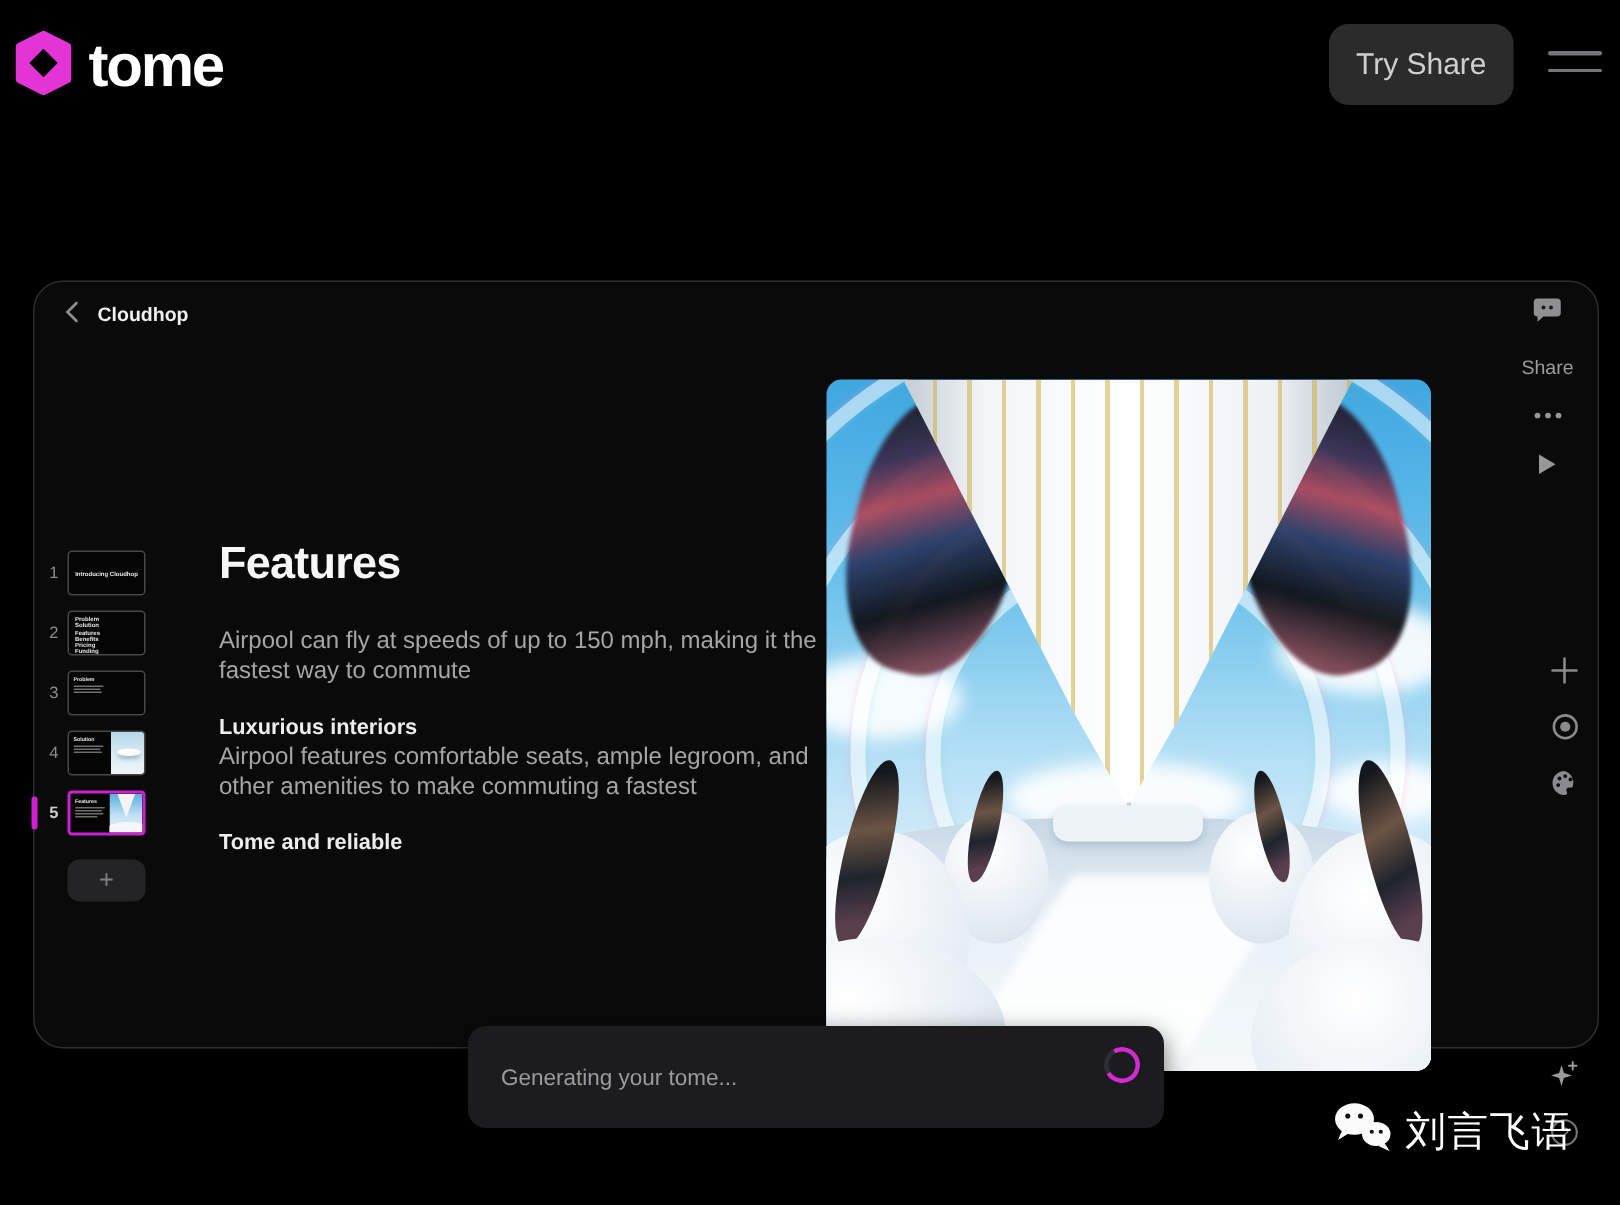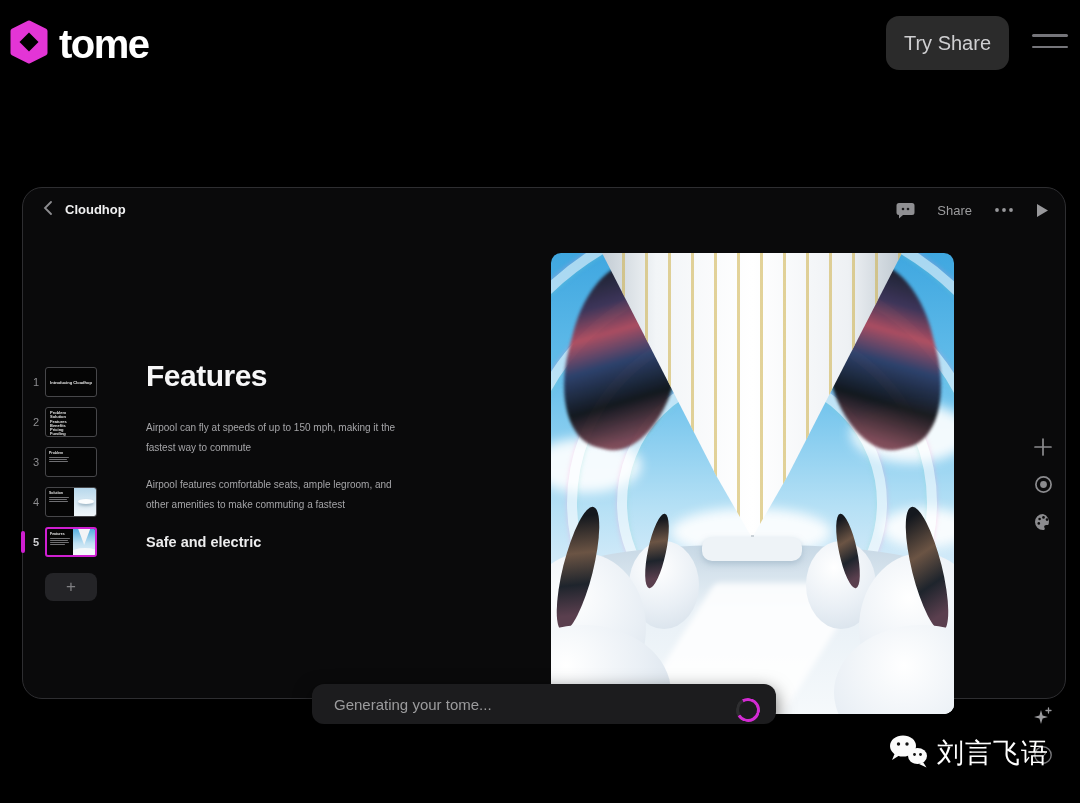--- a/index.html
+++ b/index.html
@@ -14,21 +14,21 @@
              background:#2b2b2b; border:none; border-radius:13px; color:#cfcfd1;
              font-size:20px; font-family:inherit; cursor:pointer; }
   .hamburger { position:absolute; left:1032px; top:34px; width:36px; height:14px; cursor:pointer; }
   .hamburger i { display:block; height:2.5px; background:#75757a; border-radius:2px; margin-bottom:9px; }
 
   
   .app-window { position:absolute; left:22px; top:171px; width:1044px; height:512px;
                 background:#0a0a0b; border:1px solid #2e2e31; border-radius:20px;margin-top:16px; }
   .win-chevron { position:absolute; left:20px; top:13px; color:#8d8d90; font-size:15px; }
   .win-title { position:absolute; left:42px; top:14px; color:#f0f0f1; font-size:13px; font-weight:700; }
-  .win-actions { position:absolute; right:16px; top:10px; display:flex; align-items:center; gap:22px; height:24px; }
+  .win-actions { position:absolute; right:16px; top:10px; display:flex; align-items:center; gap:22px; height:24px;flex-direction:column; }
   .share-label { color:#9c9c9e; font-size:13px; font-weight:500; cursor:pointer; }
   .icon-btn { display:flex; align-items:center; justify-content:center; cursor:pointer; }
 
   
   .slide-row { position:absolute; left:0; width:110px; height:30px; }
   .slide-num { position:absolute; left:0; top:9px; width:16px; text-align:right;
                color:#8d8d90; font-size:11px; }
   .thumb { position:absolute; left:22px; top:0; width:52px; height:30px; border-radius:3px;
            border:1px solid #47474a; background:#050505; overflow:hidden; cursor:pointer; display:flex; }
   .thumb.selected { border:2px solid #cf1fd1; }
@@ -52,21 +52,21 @@
   .mini-floor { position:absolute; left:-2px; bottom:-3px; width:28px; height:10px; background:#f4f8fb; border-radius:50% 50% 0 0; }
   .add-slide-btn { position:absolute; left:22px; top:385px; width:52px; height:28px; background:#242427;
                    border:none; border-radius:8px; color:#818184; font-size:17px; cursor:pointer; font-family:inherit; }
   .sel-bar { position:absolute; left:-2px; top:343px; width:4px; height:22px; background:#cf1fd1; border-radius:2px; }
 
   
   .text-col { position:absolute; left:123px; top:171px; width:400px; }
   .slide-heading { color:#f7f7f8; font-size:30px; font-weight:700; letter-spacing:-0.5px; margin-bottom:25px; }
   .feature { margin-bottom:17px; }
   .feature-title { color:#ededee; font-size:14.5px; font-weight:700; line-height:20px; }
-  .feature-body { color:#a5a5a8; font-size:10px; line-height:20px; white-space:pre-line; }
+  .feature-body { color:#a5a5a8; font-size:16px; line-height:20px; white-space:pre-line; }
 
   
   .hero { position:absolute; left:528px; top:65px; width:403px; height:461px; border-radius:10px;
           overflow:hidden; background:linear-gradient(180deg,#3fa7e0 0%,#67bfeb 28%,#b5e0f5 55%,#ddeefa 72%,#eef6fb 100%); }
   .cloud { position:absolute; background:#fff; border-radius:50%; filter:blur(6px); opacity:.9; }
   .ring { position:absolute; border-radius:50%; border:10px solid rgba(255,255,255,.55);
           box-shadow:0 0 5px rgba(255,150,210,.35), inset 0 0 5px rgba(130,220,205,.35); }
   .chrome { position:absolute; width:110px; height:190px; border-radius:45%; filter:blur(1.5px); opacity:.95;
             background:linear-gradient(150deg,#101318 5%,#3c2f52 25%,#b0485a 38%,#2b3b66 52%,#0d0f14 70%,#7a4452 88%); }
   .spine { position:absolute; left:51px; top:0; width:300px; height:285px;
@@ -86,21 +86,21 @@
            border-radius:10px; box-shadow:0 3px 6px rgba(140,165,185,.5); }
   .seat-back { position:absolute; border-radius:50%; background:radial-gradient(circle at 40% 30%,#ffffff 0%,#e9eff5 55%,#d4dfe9 100%); }
   .seat-chrome { position:absolute; border-radius:50%;
                  background:linear-gradient(160deg,#14181e 10%,#6b5444 38%,#1e242c 62%,#5a3f4e 85%); }
 
   
   .rail-icon { position:absolute; left:1009px; width:22px; height:22px; display:flex;
                align-items:center; justify-content:center; cursor:pointer; }
 
   
-  .toast { position:absolute; left:312px; top:684px; width:464px; height:40px; background:#1c1c1e;
+  .toast { position:absolute; left:312px; top:684px; width:464px; height:68px; background:#1c1c1e;
            border-radius:12px; z-index:20; display:flex; align-items:center; box-shadow:0 6px 18px rgba(0,0,0,.6); }
   .toast-text { margin-left:22px; color:#9b9b9d; font-size:15px; }
   .spinner { position:absolute; right:16px; top:14px; width:24px; height:24px; border-radius:50%;
              border:3.5px solid #d32bd3; border-left-color:#2e2e30; transform:rotate(15deg); }
 
   
   .watermark { position:absolute; left:888px; top:733px; display:flex; align-items:center; gap:7px; z-index:30; }
   .wm-text { color:#fff; font-size:27px; font-weight:400; letter-spacing:1px; }
 </style>
 </head>
@@ -221,25 +221,26 @@
   <div class="sel-bar"></div>
   <button class="add-slide-btn">+</button>
 
   <div class="text-col">
     <div class="slide-heading">Features</div>
     <div class="feature">
       <div class="feature-body">Airpool can fly at speeds of up to 150 mph, making it the
 fastest way to commute</div>
     </div>
     <div class="feature">
+      <div class="feature-title">Luxurious interiors</div>
       <div class="feature-body">Airpool features comfortable seats, ample legroom, and
 other amenities to make commuting a fastest</div>
     </div>
     <div class="feature">
-      <div class="feature-title">Safe and electric</div>
+      <div class="feature-title">Tome and reliable</div>
     </div>
   </div>
 
   <div class="hero">
     <div class="cloud" style="left:-20px;top:185px;width:110px;height:55px"></div>
     <div class="cloud" style="left:300px;top:150px;width:120px;height:60px"></div>
     <div class="cloud" style="left:120px;top:255px;width:160px;height:48px"></div>
     <div class="cloud" style="left:330px;top:255px;width:90px;height:40px"></div>
     <div class="ring" style="left:-99px;top:-50px;width:600px;height:600px"></div>
     <div class="ring" style="left:-39px;top:10px;width:480px;height:480px"></div>

